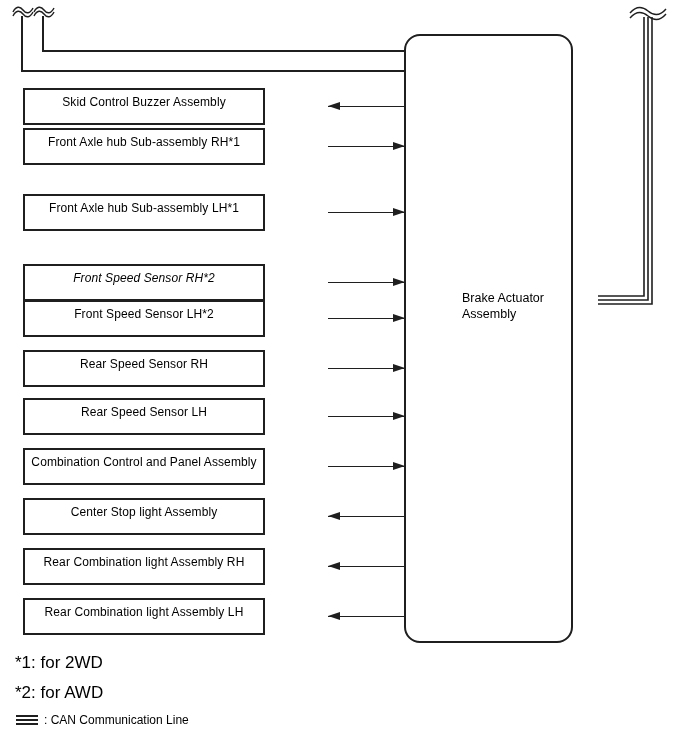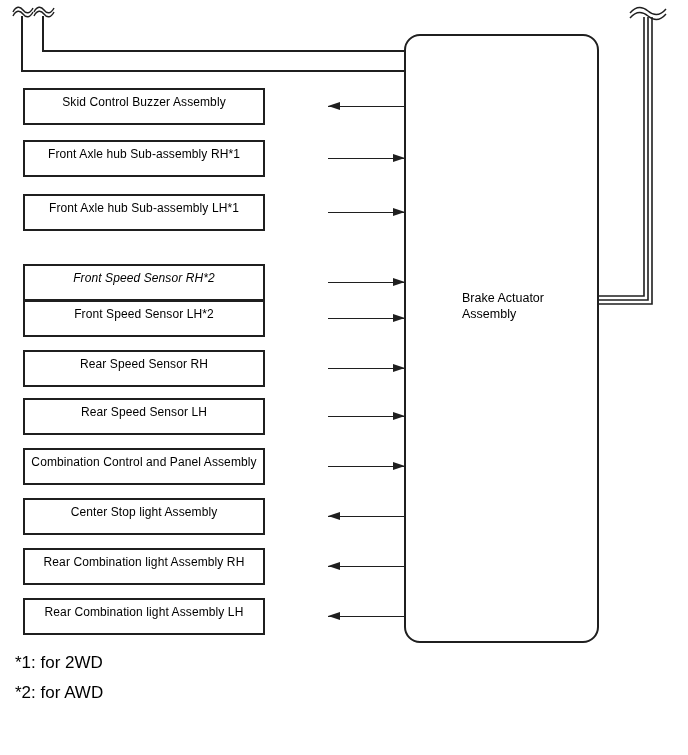--- a/index.html
+++ b/index.html
@@ -35,21 +35,21 @@
   .arrow{position:absolute;left:328px;top:0;width:77px;height:37px;}
   .shaft{position:absolute;left:0;right:1px;top:17.5px;height:1.5px;background:var(--line);}
   .head{position:absolute;top:14px;width:0;height:0;
         border-top:4.5px solid transparent;border-bottom:4.5px solid transparent;}
   .arrow.to-actuator .head{right:0;border-left:12px solid var(--line);}
   .arrow.from-actuator .head{left:0;border-right:12px solid var(--line);}
 
   
   .actuator{
     position:absolute;left:404px;top:34px;
-    width:195px;height:609px;
+    width:169px;height:609px;
     border:2px solid var(--line);
     border-radius:16px;
     box-sizing:border-box;
     background:var(--bg);
   }
   .actuator-label{
     position:absolute;left:56px;top:254px;
     width:115px;
     font-size:12.5px;line-height:16px;
   }
@@ -92,21 +92,21 @@
   </svg>
 
   <div id="rows">
       <div class="row" style="top: 88px;">
         <div class="comp-box"><span>Skid Control Buzzer Assembly</span></div>
         <div class="arrow from-actuator">
           <span class="shaft"></span>
           <span class="head"></span>
         </div>
       </div>
-      <div class="row" style="top: 140px;">
+      <div class="row" style="top: 128px;">
         <div class="comp-box"><span>Front Axle hub Sub-assembly RH*1</span></div>
         <div class="arrow to-actuator">
           <span class="shaft"></span>
           <span class="head"></span>
         </div>
       </div>
       <div class="row" style="top: 194px;">
         <div class="comp-box"><span>Front Axle hub Sub-assembly LH*1</span></div>
         <div class="arrow to-actuator">
           <span class="shaft"></span>
@@ -170,14 +170,22 @@
         </div>
       </div>
     </div>
 
   <div class="actuator">
     <div class="actuator-label">Brake Actuator Assembly</div>
   </div>
 
   <div class="footnote fn1">*1: for 2WD</div>
   <div class="footnote fn2">*2: for AWD</div>
+  <div class="legend">
+    <span class="can-symbol">
+      <i></i>
+        <i></i>
+        <i></i>
+    </span>
+    <span>: CAN Communication Line</span>
+  </div>
 
 </div>
 
 </body></html>

